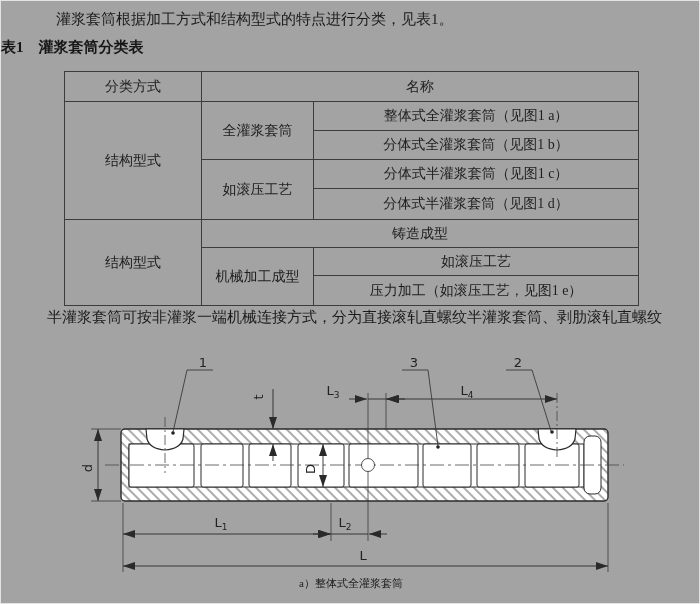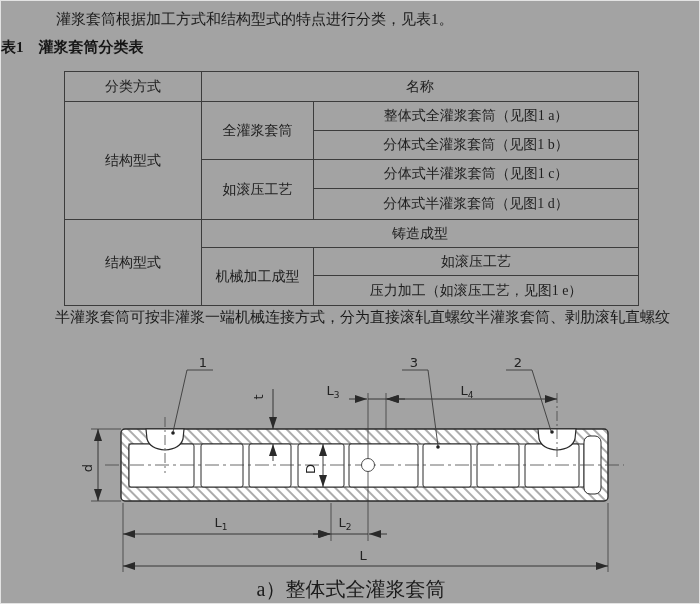--- a/index.html
+++ b/index.html
@@ -20,28 +20,28 @@
   table.cls {
     position:absolute; top:70px; left:63px; width:574px;
     border-collapse:collapse; table-layout:fixed;
     font-size:14px; color:#1e1e1e;
   }
   table.cls td {
     border:1.4px solid #3c3c3c; text-align:center; vertical-align:middle;
     padding:0; overflow:hidden; white-space:nowrap;
   }
   .para {
-    position:absolute; top:305px; left:15px; width:672px;
+    position:absolute; top:305px; left:7px; width:672px;
     font-size:15px; line-height:23px; color:#1b1b1b;
   }
   .para .l1 { padding-left:39px; }
   .figure-svg { position:absolute; top:352px; left:0; }
   .fig-caption {
     position:absolute; top:575px; left:0; width:700px; text-align:center;
-    font-size:20px; color:#1b1b1b;
+    font-size:11px; color:#1b1b1b;
   }
   svg text {
     font-family:"DejaVu Sans","Liberation Sans",sans-serif;
     font-size:13px; fill:#222;
   }
 </style>
 </head>
 <body>
 
 <div class="page">

